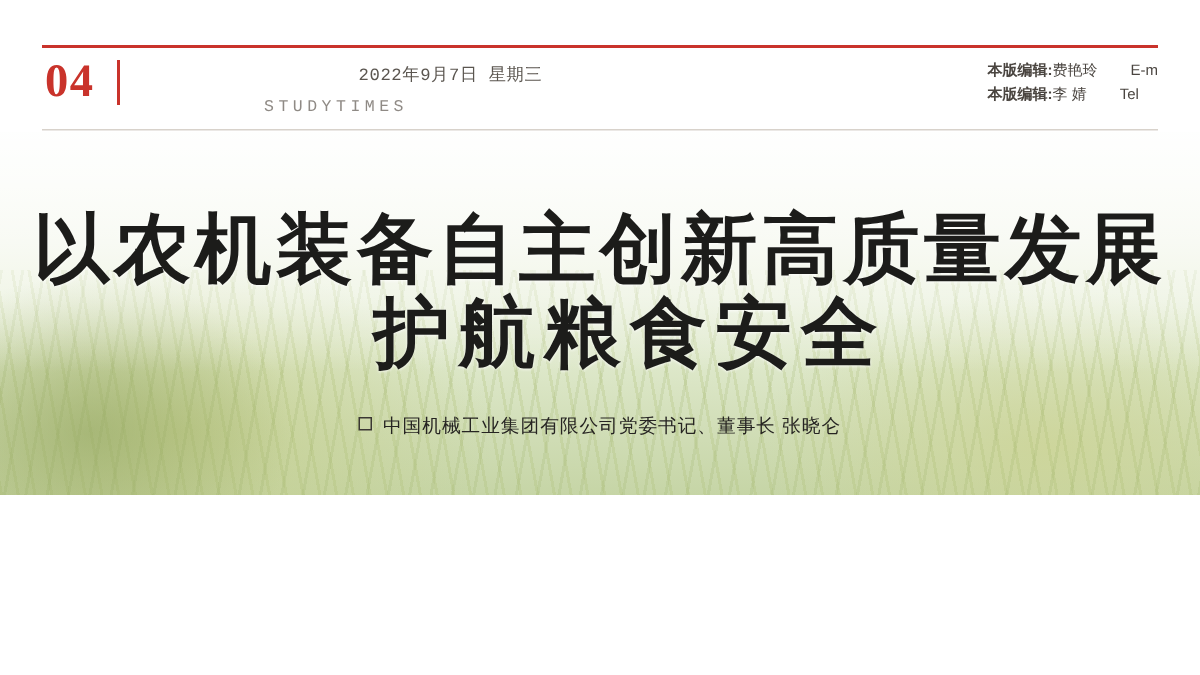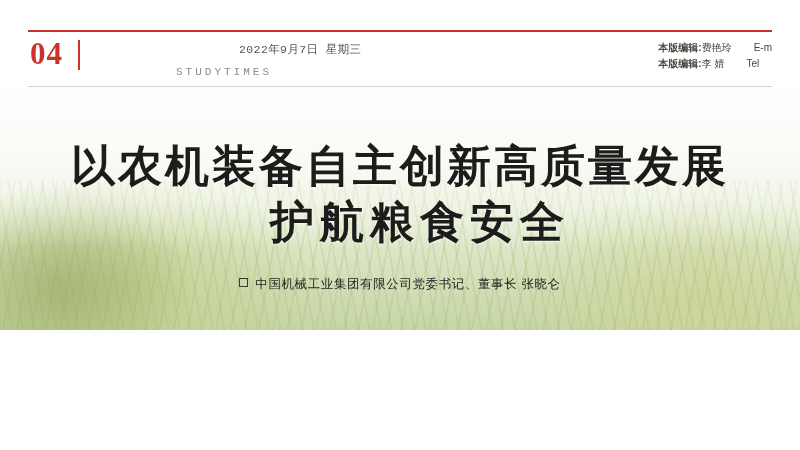--- a/index.html
+++ b/index.html
@@ -92,21 +92,21 @@
   .hero-left-dark {
     position: absolute; left: 0; top: 60px; width: 210px; height: 182px;
     background: radial-gradient(ellipse 180px 140px at 60px 140px, rgba(140,160,90,.55), rgba(140,160,90,0) 75%);
   }
   .headline {
     position: absolute; left: 0; top: 50px; width: 800px;
     text-align: center;
     font-family: "DejaVu Serif", serif;
     font-weight: bold;
     color: #1c1c1a;
-    font-size: 44px;
+    font-size: 51px;
     line-height: 56px;
     letter-spacing: 3px;
     text-shadow: 0 1px 2px rgba(255,255,255,.8);
   }
   .headline .l2 { letter-spacing: 6px; padding-left: 40px; }
   .byline {
     position: absolute; left: 0; top: 188px; width: 800px;
     text-align: center;
     font-family: "Liberation Sans", sans-serif;
     font-size: 12.5px; color: #262422; letter-spacing: .6px;

